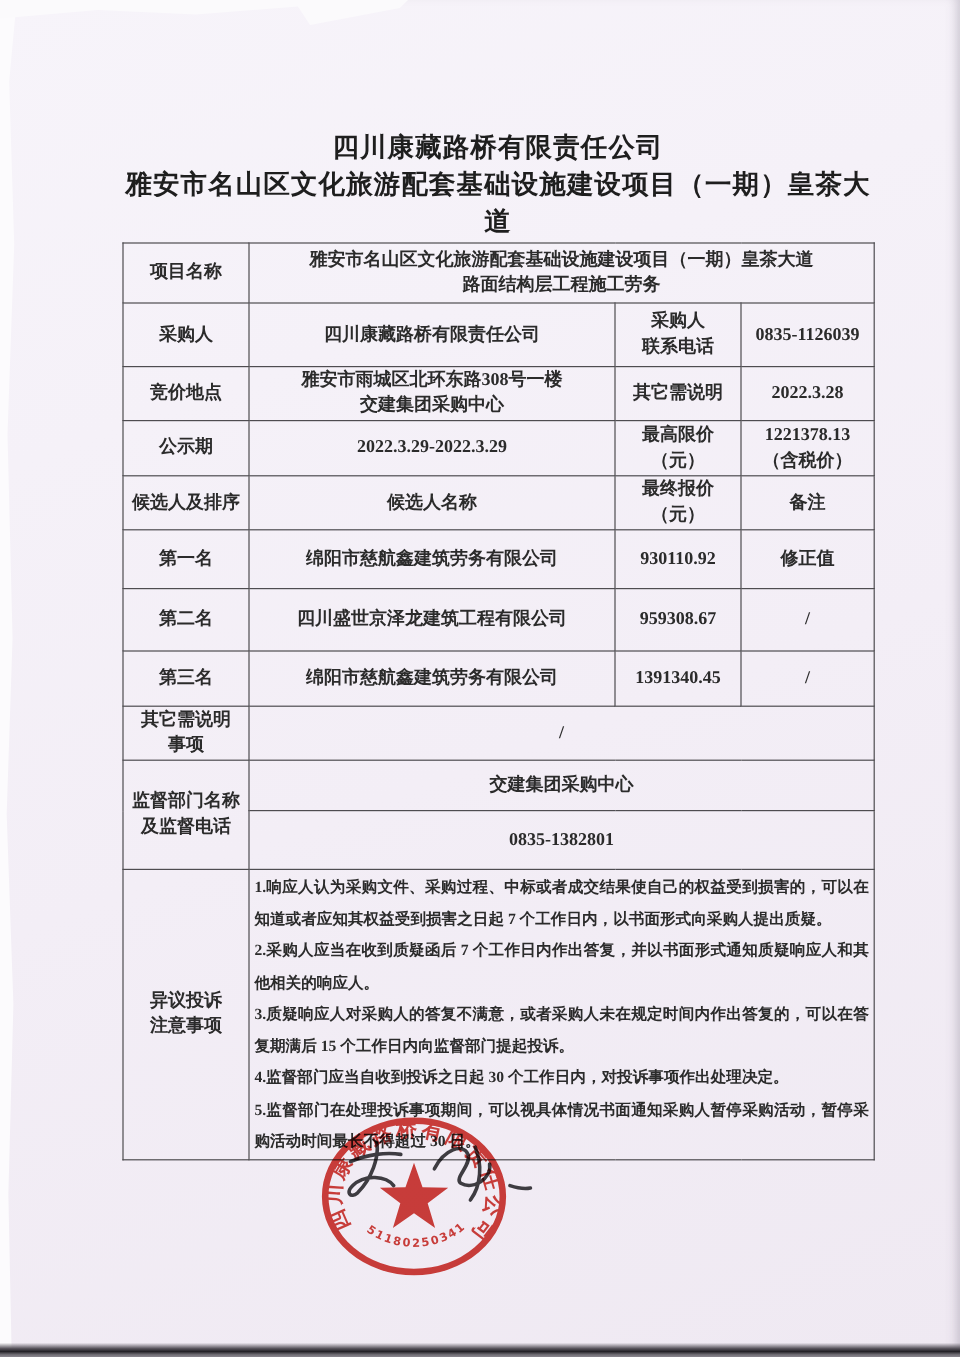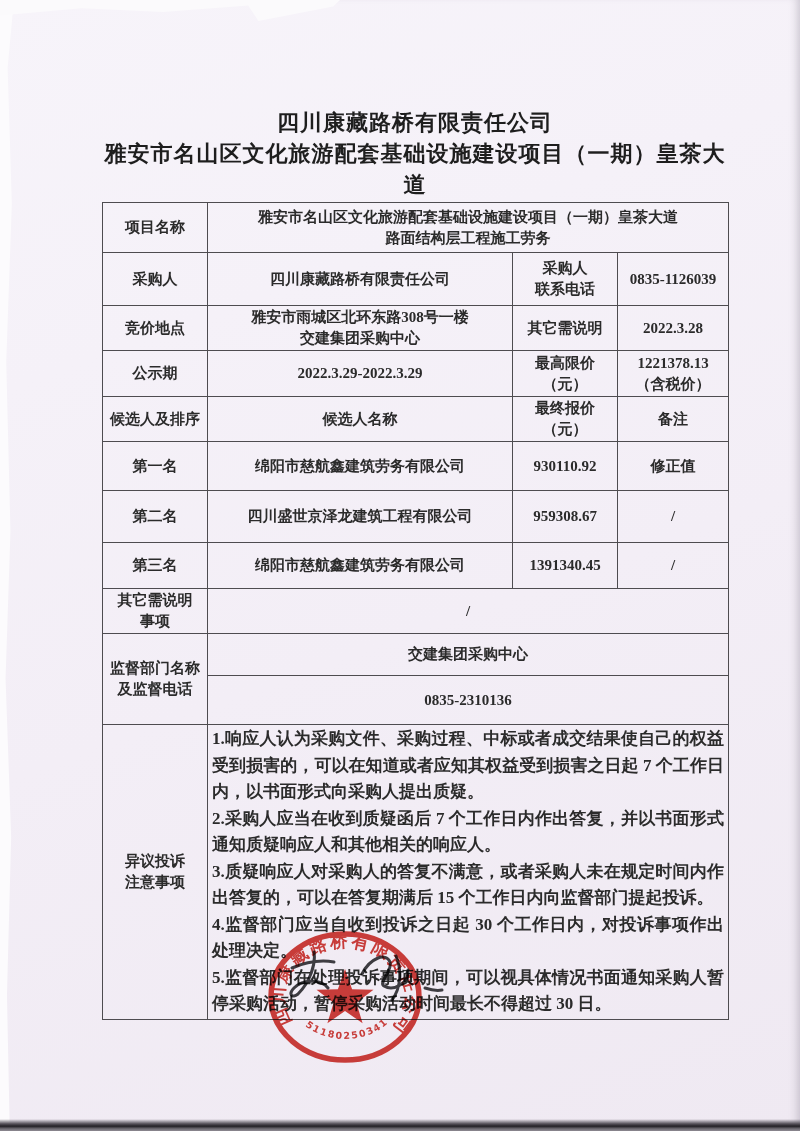--- a/index.html
+++ b/index.html
@@ -43,21 +43,21 @@
     border:1px solid #4e4c50;text-align:center;vertical-align:middle;
     padding:1px 4px;line-height:1.5;
   }
   td.two-line div{line-height:21px;}
   tr.r1{height:50px} tr.r2{height:53px} tr.r3{height:41px} tr.r4{height:46px}
   tr.r5{height:39px} tr.r6{height:49px} tr.r7{height:52px} tr.r8{height:46px}
   tr.r9{height:44px} tr.r10a{height:42px} tr.r10b{height:49px} tr.r11{height:224px}
   td.left-val{text-align:left;padding-left:9px;}
   td.notes-cell{
     text-align:left;vertical-align:top;padding:5px 8px 4px 8px;
-    font-size:17px;
+    font-size:13px;
     margin-left:42px;
   }
   .notes-cell div{line-height:26.5px;text-align:justify;}
   .sign-label{
     position:absolute;left:103px;top:957px;font-size:20px;font-weight:bold;
     color:#2a2a2a;letter-spacing:2px;
   }
   .seal{
     position:absolute;left:257px;top:927px;width:176px;height:140px;
     mix-blend-mode:multiply;opacity:.92;
@@ -159,21 +159,21 @@
       <td colspan="3" class="left-val">/</td>
     </tr>
     <tr class="r10a">
       <td rowspan="2" class="two-line">
         <div>监督部门名称</div>
         <div>及监督电话</div>
       </td>
       <td colspan="3">交建集团采购中心</td>
     </tr>
     <tr class="r10b">
-      <td colspan="3">0835-2310136</td>
+      <td colspan="3">0835-1382801</td>
     </tr>
     <tr class="r11">
       <td class="two-line">
         <div>异议投诉</div>
         <div>注意事项</div>
       </td>
       <td colspan="3" class="notes-cell">
         <div>1.响应人认为采购文件、采购过程、中标或者成交结果使自己的权益受到损害的，可以在知道或者应知其权益受到损害之日起 7 个工作日内，以书面形式向采购人提出质疑。</div>
         <div>2.采购人应当在收到质疑函后 7 个工作日内作出答复，并以书面形式通知质疑响应人和其他相关的响应人。</div>
         <div>3.质疑响应人对采购人的答复不满意，或者采购人未在规定时间内作出答复的，可以在答复期满后 15 个工作日内向监督部门提起投诉。</div>

